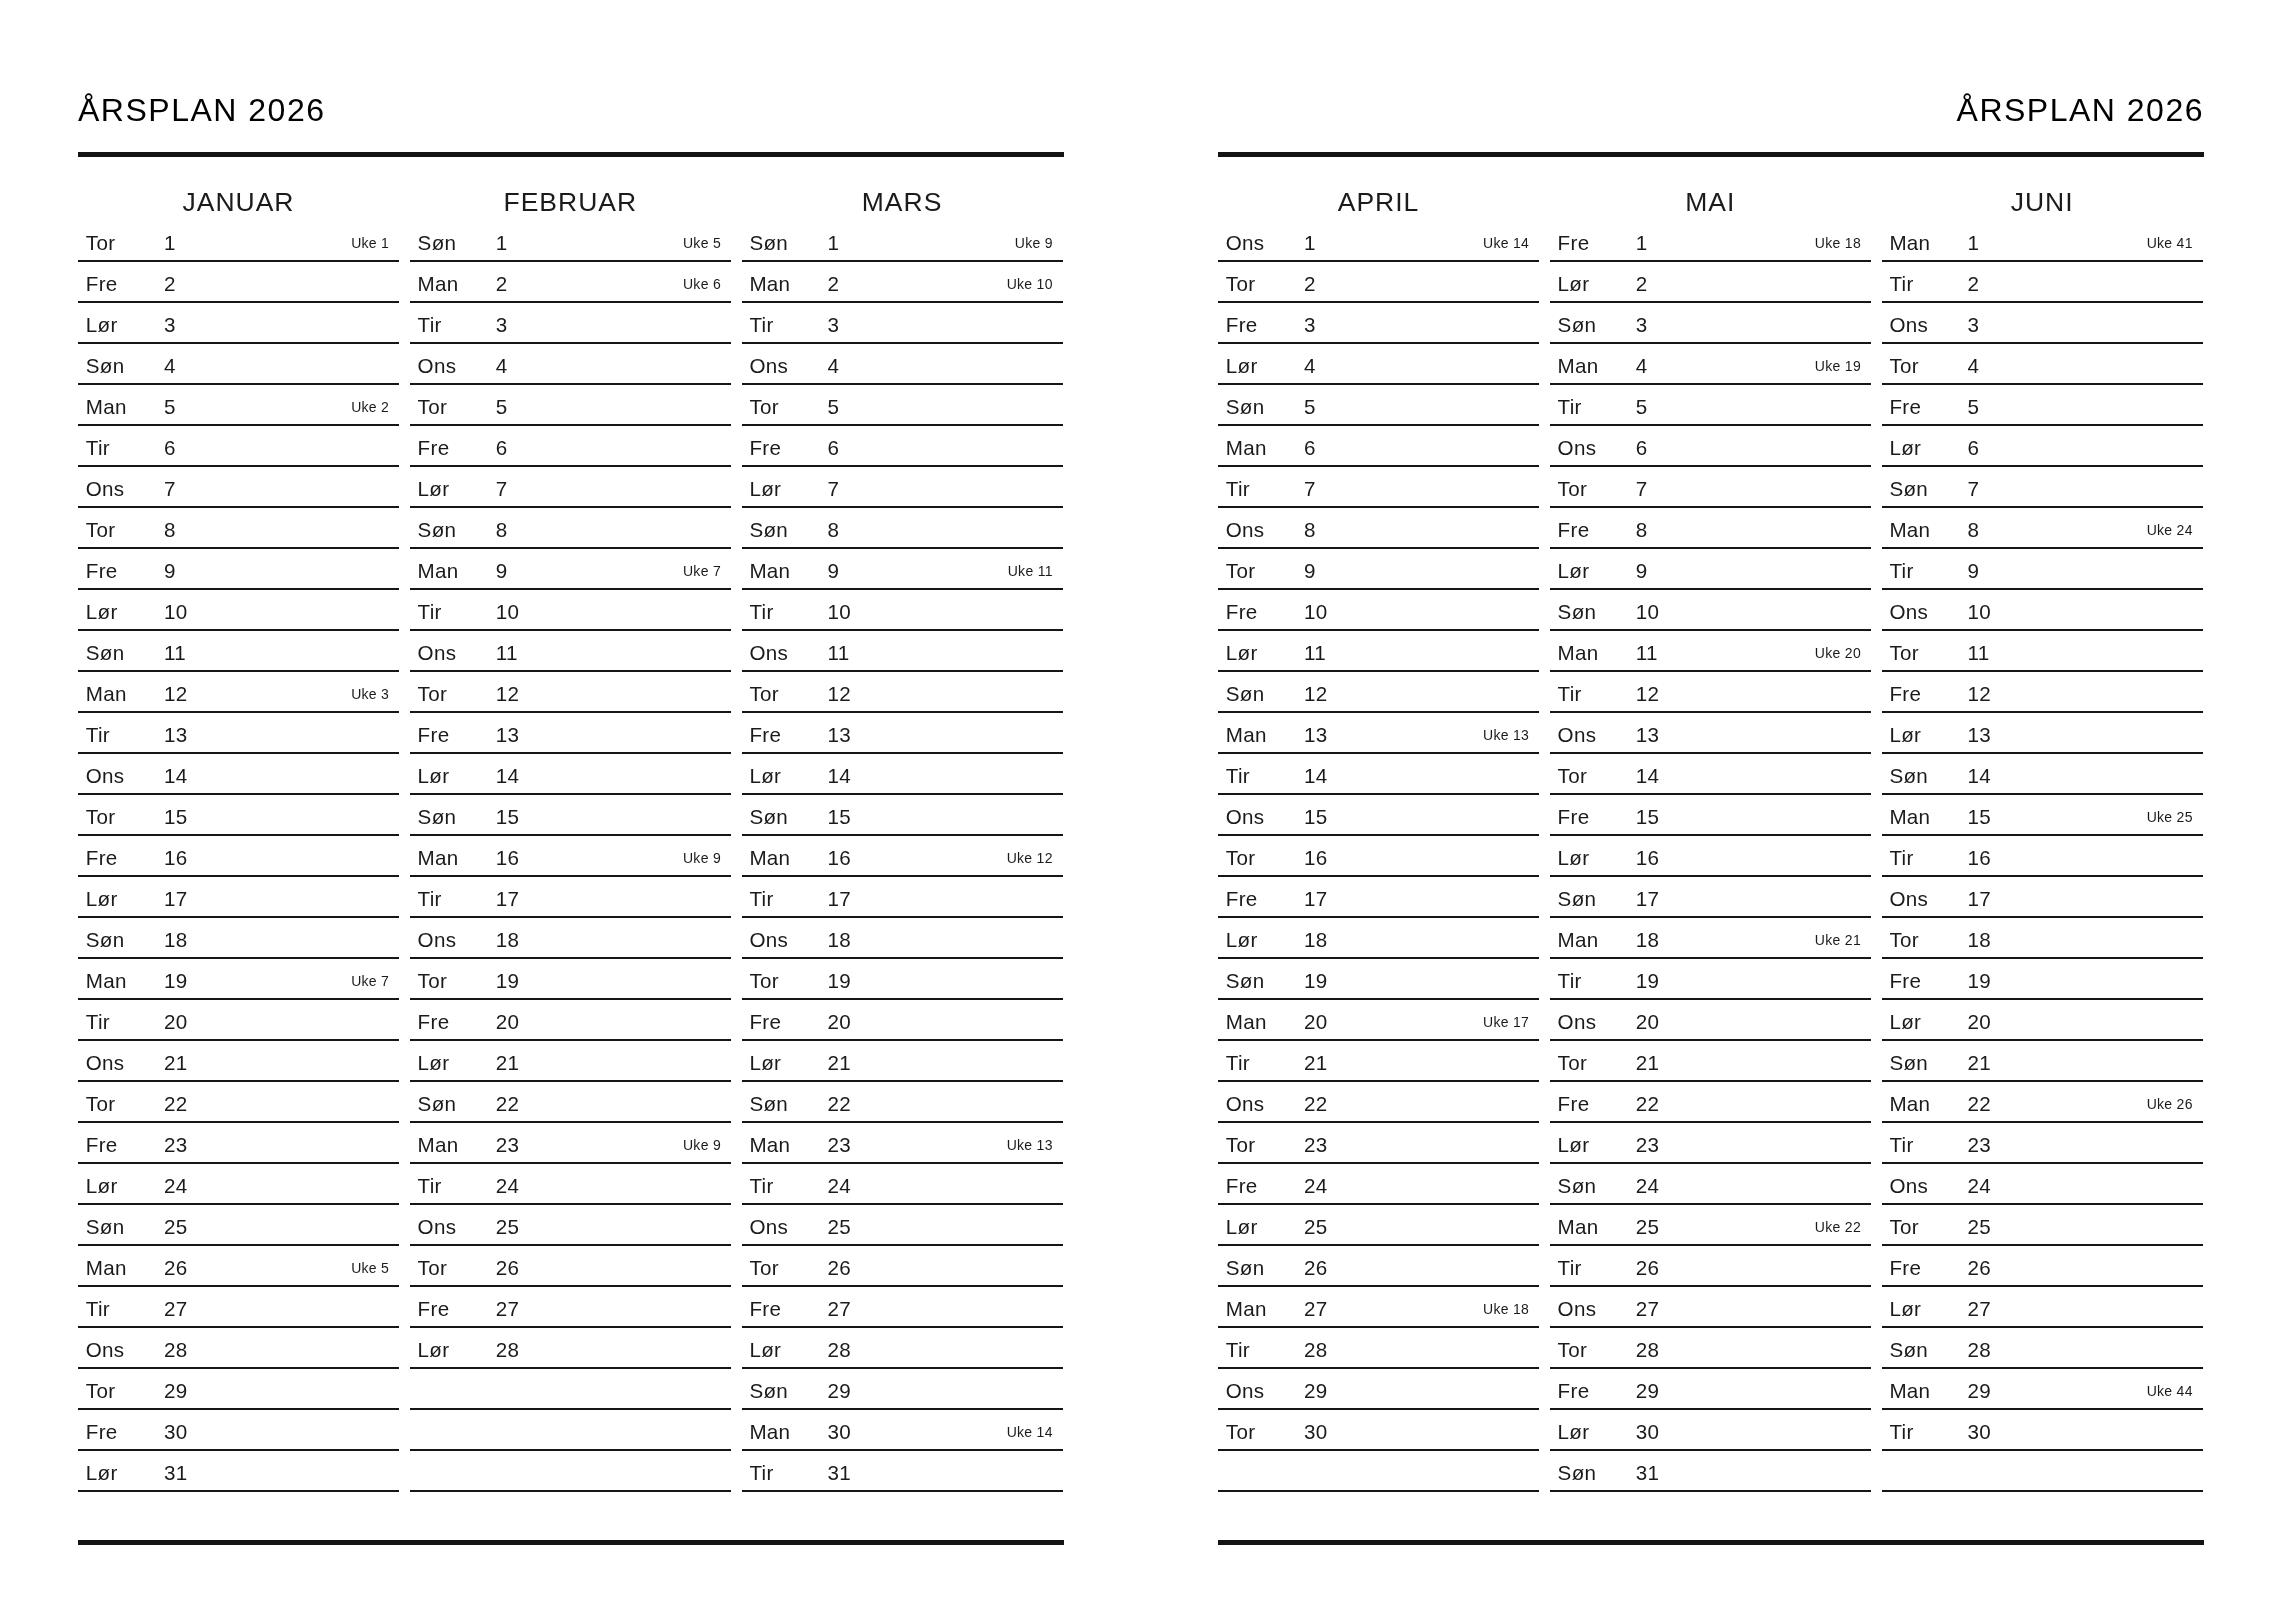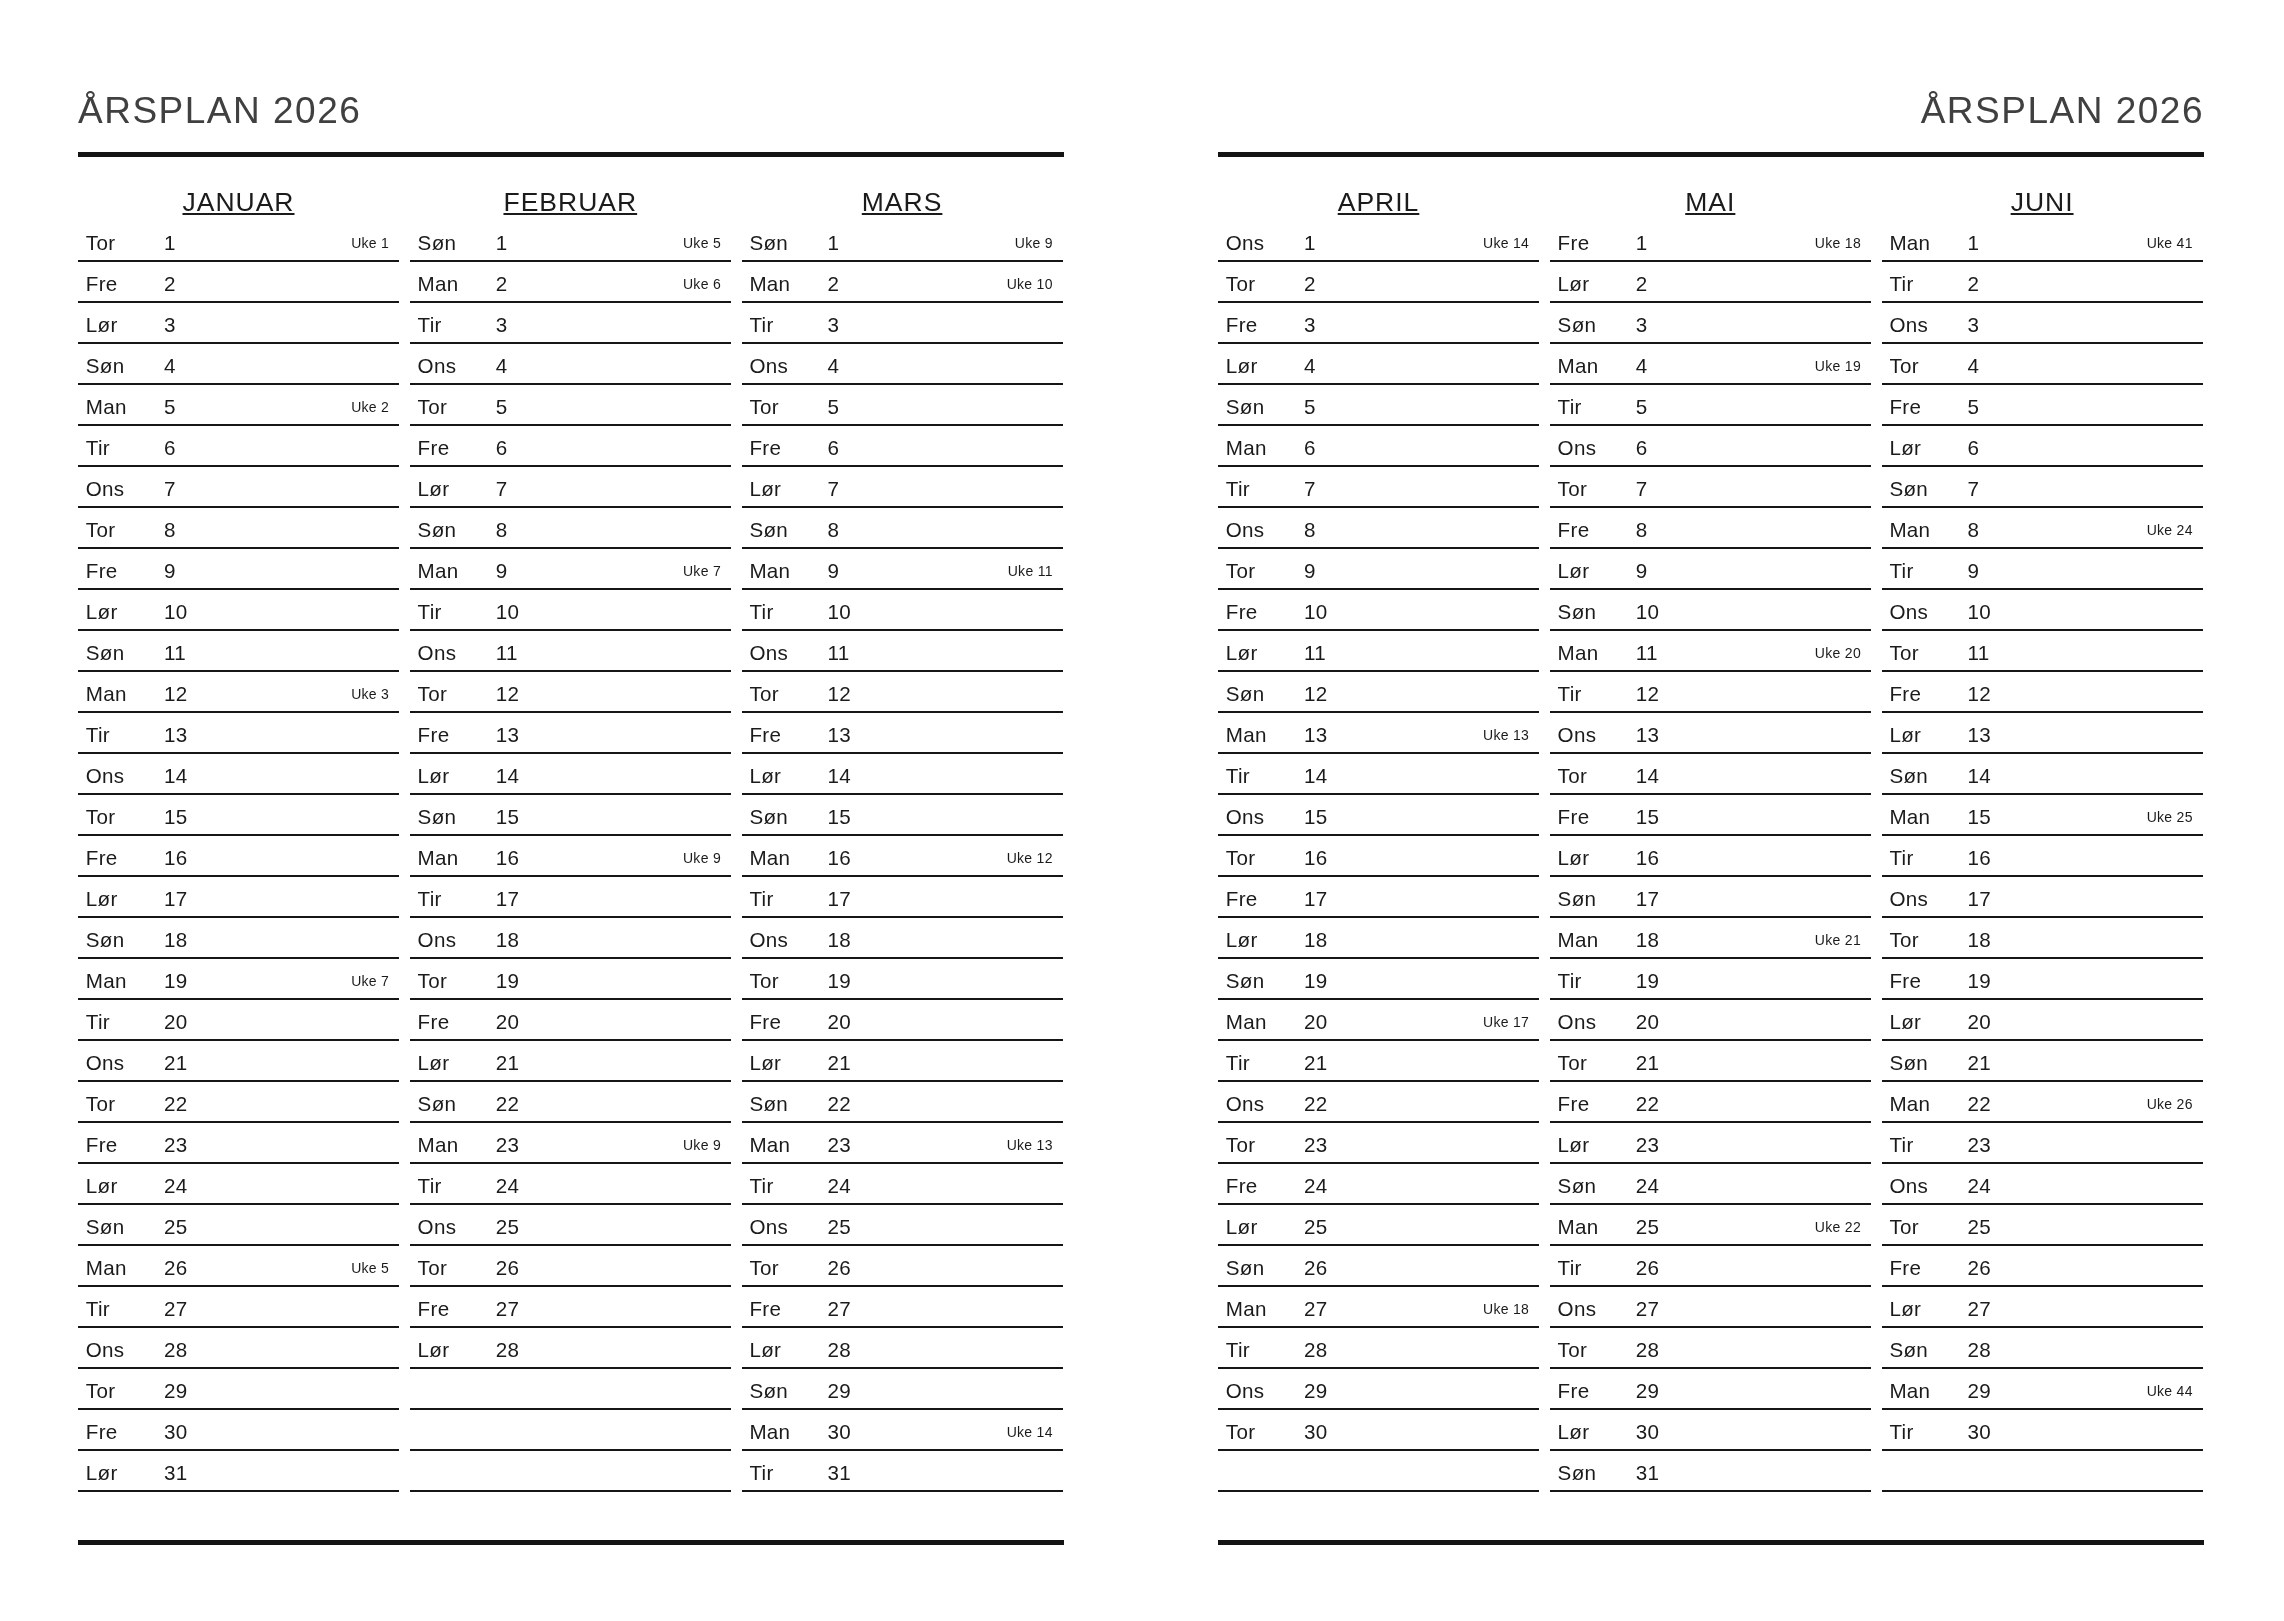--- a/index.html
+++ b/index.html
@@ -6,38 +6,38 @@
   .canvas {
     position:relative; width:2285px; height:1621px; background:#ffffff;
     font-family:"Liberation Sans","DejaVu Sans",sans-serif;
     color:#1b1b1b; overflow:hidden;
   }
   .page { position:absolute; top:0; width:986px; height:1621px; }
   .page-left  { left:78px;  }
   .page-right { left:1218px; }
 
   .page-title {
-    position:absolute; top:95px; font-size:37px; line-height:31px;
-    letter-spacing:1.5px; color:#404040; white-space:nowrap;
+    position:absolute; top:95px; font-size:32px; line-height:31px;
+    letter-spacing:1.5px; color:#000000; white-space:nowrap;
   }
   .page-left  .page-title { left:0; }
   .page-right .page-title { right:0; text-align:right; }
 
   .rule { position:absolute; left:0; right:0; height:4.9px; background:#141414; }
   .rule-top    { top:152px; }
   .rule-bottom { top:1540px; }
 
   .months {
     position:absolute; top:189px; left:0;
     display:flex; gap:10.8px;
   }
   .month { width:321px; }
   .month-name {
     height:32px; text-align:center; font-size:26.5px; line-height:27.4px;
-    letter-spacing:1px; color:#1b1b1b;text-decoration:underline;
+    letter-spacing:1px; color:#1b1b1b;
   }
   .rows { }
   .day-row {
     position:relative; height:41px; box-sizing:border-box;
     border-bottom:2px solid #161616;
   }
   .dow  { position:absolute; left:7.8px;  bottom:6.9px; font-size:20.6px; line-height:20.6px; letter-spacing:0.3px; }
   .date { position:absolute; left:86px; bottom:6.9px; font-size:20.6px; line-height:20.6px; letter-spacing:0.3px; }
   .uke  { position:absolute; right:9.8px; bottom:8.8px; font-size:14px; line-height:16.7px; letter-spacing:0.3px; }
 </style>

